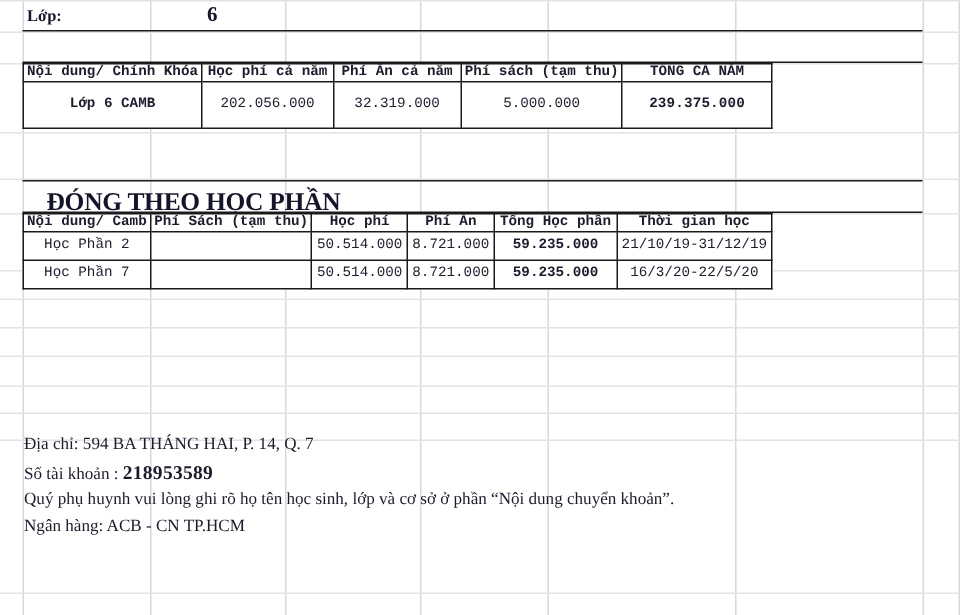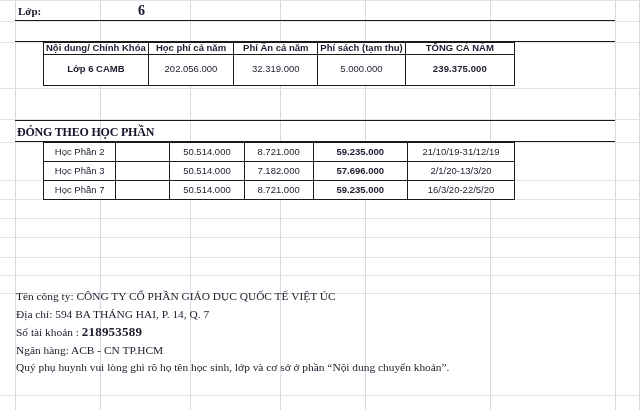--- a/index.html
+++ b/index.html
@@ -41,23 +41,22 @@
     position: absolute;
     left: 0; top: 0;
     width: 515px; height: 410px;
   }
 
   .blk { position: absolute; }
 
   table.tbl {
     border-collapse: collapse;
     table-layout: fixed;
-    font-family: Liberation Sans, sans-serif;
+    font-family: Liberation Mono, monospace;
     background: #ffffff;
-    margin-left: 28px;
   }
   table.tbl td {
     border: 1.4px solid #1a1a1a;
     text-align: center;
     vertical-align: middle;
     background: #ffffff;
     padding: 0 2px;
     font-size: 9.5px;
     color: #1c1c2e;
     line-height: 1.12;
@@ -97,21 +96,21 @@
   
   .titlerow {
     position: absolute;
     font-weight: bold;
     color: #14142a;
     white-space: nowrap;
   }
   #lop-label { left: 18px; top: 5px; font-size: 11px; }
   #lop-value { left: 138px; top: 3px; font-size: 14px; font-weight: bold; }
   #sec1-title { left: 17px; top: 24px; font-size: 13.5px; letter-spacing: -.2px; }
-  #sec2-title { left: 17px; top: 125px; font-size: 12px; letter-spacing: -.2px; }
+  #sec2-title { left: 31px; top: 125px; font-size: 17px; letter-spacing: -.2px; }
 
   
   .rule {
     position: absolute;
     background: #1a1a1a;
     height: 1.3px;
   }
 
   
   #footer {
@@ -206,53 +205,52 @@
     <table class="tbl">
       <colgroup>
         <col style="width:85px">
           <col style="width:90px">
           <col style="width:90px">
         <col style="width:85px">
           <col style="width:125px">
           <col style="width:125px">
       </colgroup>
       <tbody>
+        <tr>
+          <td class="hdr">Nội dung/ Camb</td>
+          <td class="hdr">Phí Sách (tạm thu)</td>
+          <td class="hdr">Học phí</td>
+          <td class="hdr">Phí Ăn</td>
+          <td class="hdr">Tổng Học phần</td>
+          <td class="hdr">Thời gian học</td>
+        </tr>
 
 
         <tr style="height:19px">
           <td class="plain">Học Phần 2</td>
           <td class="plain"></td>
           <td class="plain">50.514.000</td>
           <td class="plain">8.721.000</td>
           <td class="total-sm">59.235.000</td>
           <td class="lft">21/10/19-31/12/19</td>
         </tr>
 
-        <tr style="height:19px">
-          <td class="plain">Học Phần 3</td>
-          <td class="plain"></td>
-          <td class="plain">50.514.000</td>
-          <td class="plain">7.182.000</td>
-          <td class="total-sm">57.696.000</td>
-          <td class="lft">2/1/20-13/3/20</td>
-        </tr>
 
         <tr style="height:19px">
           <td class="plain">Học Phần 7</td>
           <td class="plain"></td>
           <td class="plain">50.514.000</td>
           <td class="plain">8.721.000</td>
           <td class="total-sm">59.235.000</td>
           <td class="lft">16/3/20-22/5/20</td>
         </tr>
       </tbody>
     </table>
   </div>
 
   <div id="footer">
-    <div class="fl">Tên công ty: CÔNG TY CỔ PHẦN GIÁO DỤC QUỐC TẾ VIỆT ÚC</div>
     <div class="fl">Địa chỉ:  594 BA THÁNG HAI, P. 14, Q. 7</div>
     <div class="fl"><span>Số tài khoản : </span><span class="acct">218953589</span></div>
+    <div class="fl">Quý phụ huynh vui lòng ghi rõ họ tên học sinh, lớp và cơ sở ở phần “Nội dung chuyển khoản”.</div>
     <div class="fl">Ngân hàng:  ACB - CN TP.HCM</div>
-    <div class="fl">Quý phụ huynh vui lòng ghi rõ họ tên học sinh, lớp và cơ sở ở phần “Nội dung chuyển khoản”.</div>
   </div>
 
 </div>
 
 </body></html>

